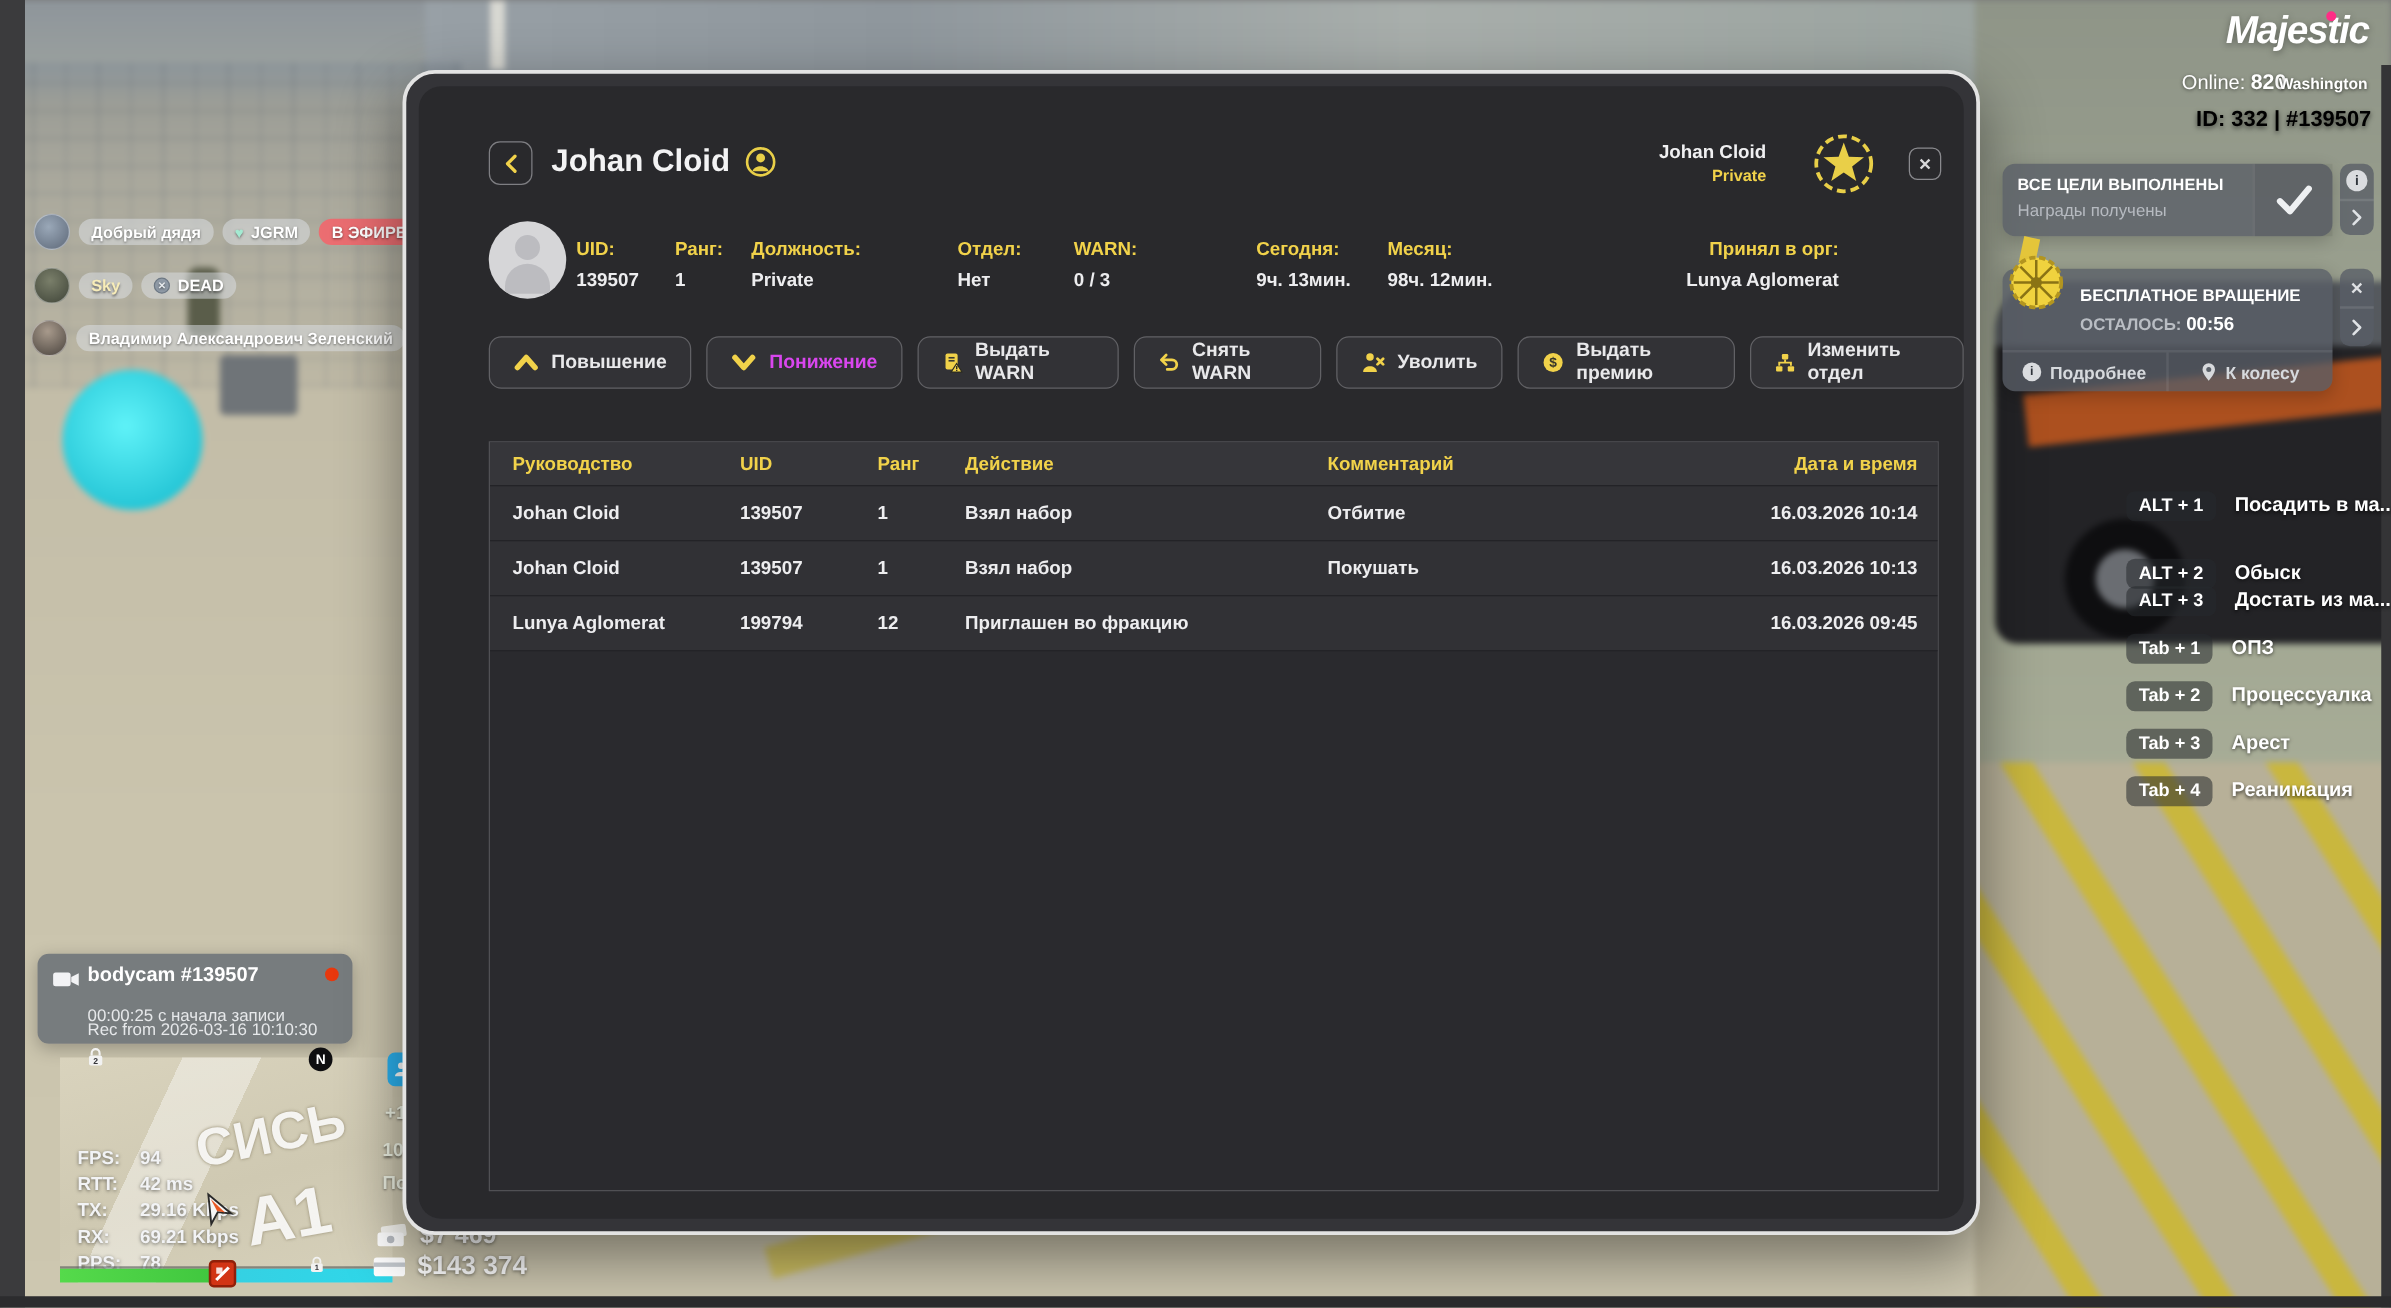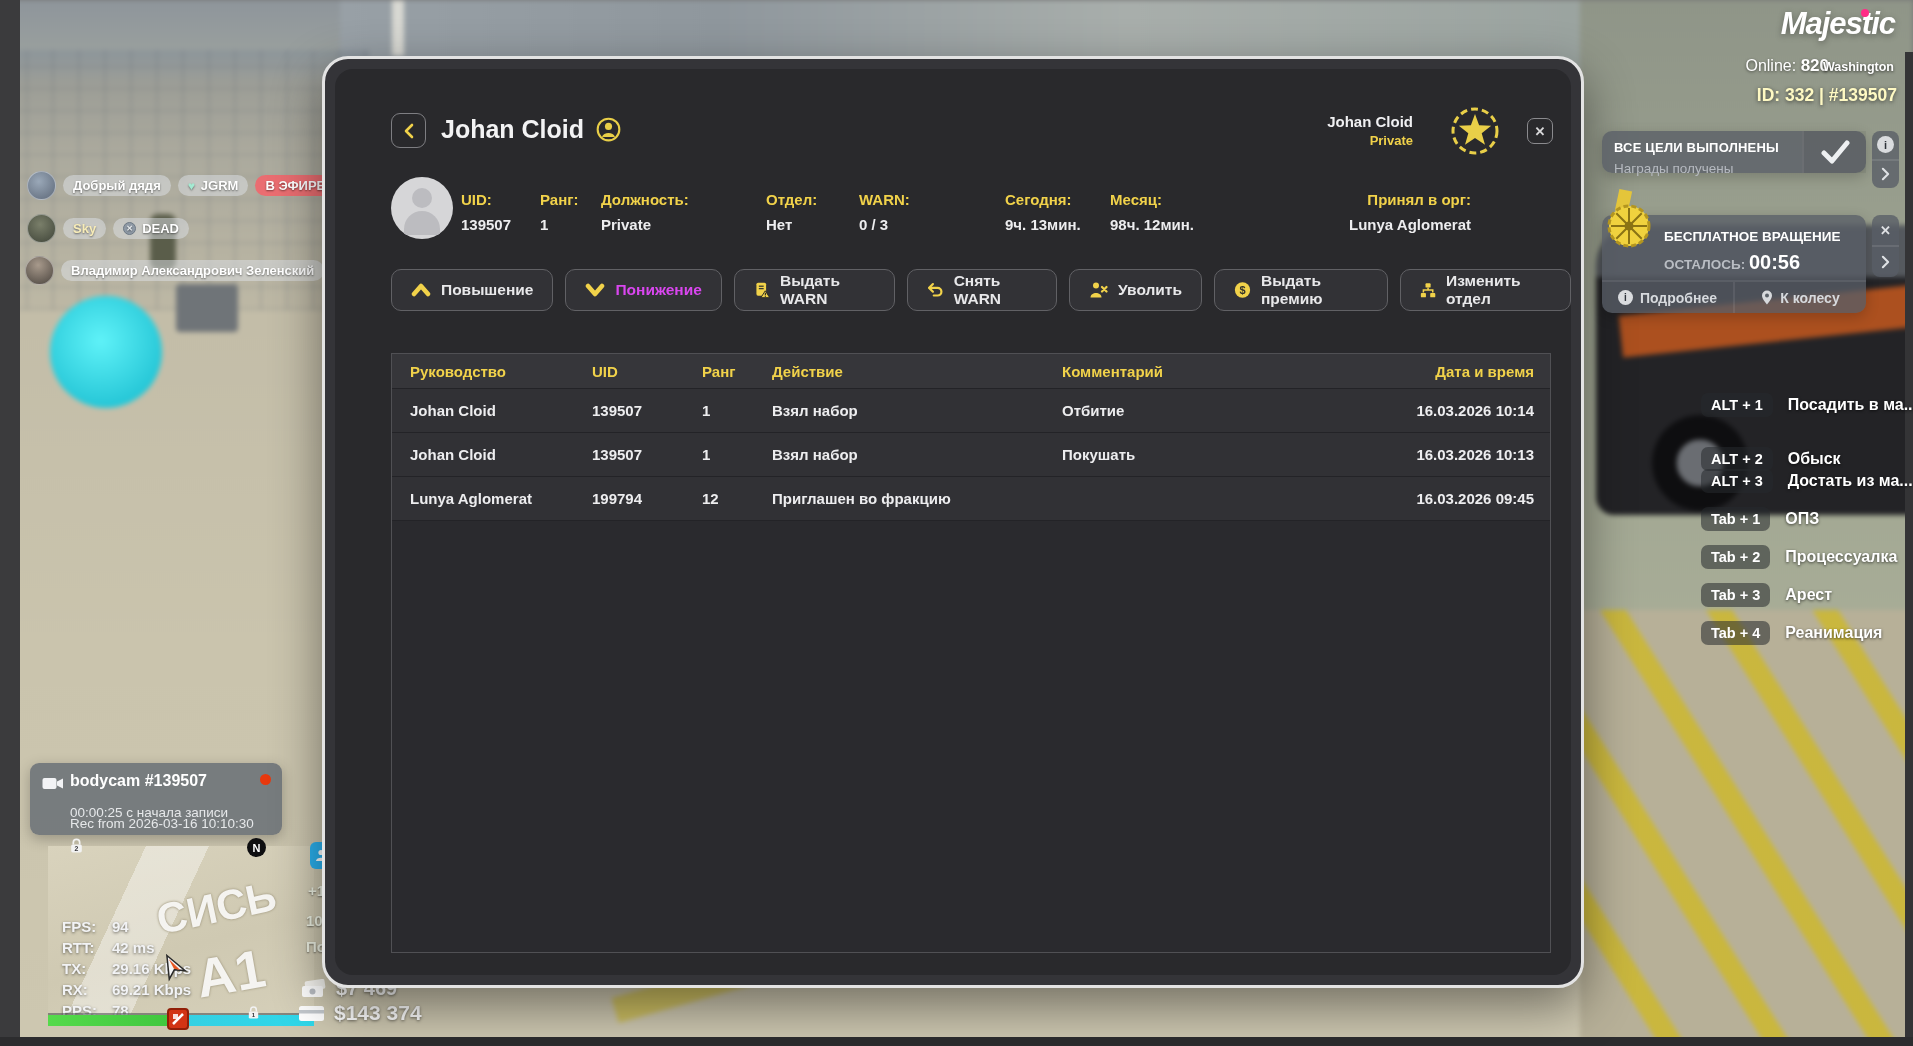--- a/index.html
+++ b/index.html
@@ -136,44 +136,44 @@
 
   
   .logo { position:absolute; right:18px; top:6px; font-size:31px; font-weight:bold; font-style:italic;
           color:#fff; text-shadow:0 2px 6px rgba(0,0,0,.35); z-index:6; letter-spacing:-1px; }
   .logo-dot { position:absolute; right:44px; top:9px; width:8px; height:8px; border-radius:50%; background:#ff2d86; z-index:7; }
   .online { position:absolute; right:84px; top:56px; color:#fff; font-size:16px;
             text-shadow:0 1px 3px rgba(0,0,0,.55); z-index:6; }
   .online b { font-size:17px; }
   .server { position:absolute; right:19px; top:60px; color:#fff; font-size:12.5px; font-weight:bold;
             text-shadow:0 1px 3px rgba(0,0,0,.7); z-index:6; }
-  .idline { position:absolute; right:16px; top:85px; color:#fef9c3; font-size:17.5px; font-weight:bold;
+  .idline { position:absolute; right:16px; top:85px; color:#000000; font-size:17.5px; font-weight:bold;
             text-shadow:0 1px 4px rgba(0,0,0,.6); z-index:6; }
 
   .card { position:absolute; border-radius:10px; background:rgba(88,94,102,.78); color:#fff; z-index:6;
           box-shadow:0 4px 14px rgba(0,0,0,.2); }
-  .goal-card { left:1602px; top:131px; width:264px; height:42px; display:flex; }
+  .goal-card { left:1602px; top:131px; width:264px; height:58px; display:flex; }
   .goal-text { flex:1; padding:9px 12px; }
   .goal-title { font-size:13px; font-weight:bold; letter-spacing:.2px; }
   .goal-sub { font-size:13.5px; color:#b6bac0; margin-top:6px; }
   .check-cell { width:64px; border-left:2px solid rgba(255,255,255,.07); background:rgba(0,0,0,.06);
                 display:flex; align-items:center; justify-content:center; }
   .sidecol { position:absolute; width:27px; border-radius:8px; background:rgba(88,94,102,.78); z-index:6;
              display:flex; flex-direction:column; }
   .sc1 { left:1872px; top:131px; height:57px; }
   .sc2 { left:1872px; top:215px; height:62px; }
   .sidecell { flex:1; display:flex; align-items:center; justify-content:center; cursor:pointer; }
   .sidecell + .sidecell { border-top:2px solid rgba(255,255,255,.1); }
   .info-circ { width:17px; height:17px; border-radius:50%; background:#dadcdf; color:#2f343b;
                font-size:11px; font-weight:bold; display:flex; align-items:center; justify-content:center; }
 
   .wheel-card { left:1602px; top:215px; width:264px; height:98px; }
   .wc-title { position:absolute; left:62px; top:14px; font-size:13.5px; font-weight:bold; }
   .wc-remain { position:absolute; left:62px; top:36px; font-size:13.5px; font-weight:bold; color:#b9bdc3; }
-  .wc-remain b { color:#fff; font-size:20px; }
+  .wc-remain b { color:#fff; font-size:15px; }
   .wc-btns { position:absolute; left:0; right:0; bottom:0; height:33px; border-top:2px solid rgba(255,255,255,.08); display:flex; }
   .wc-btn { flex:1; display:flex; align-items:center; justify-content:center; gap:7px;
             font-size:14px; font-weight:bold; color:#d6d9dd; cursor:pointer; }
   .wc-btn + .wc-btn { border-left:2px solid rgba(255,255,255,.08); }
   .wheel-icon { position:absolute; left:1606px; top:203px; z-index:7; }
   .ribbon { position:absolute; left:1617px; top:190px; width:13px; height:22px; background:#e4c53a;
             transform:rotate(12deg); z-index:6; }
   .x-glyph { color:#dfe1e4; font-size:13px; font-weight:bold; }
 
   .keyrow { position:absolute; left:1701px; display:flex; align-items:center; z-index:6; }

